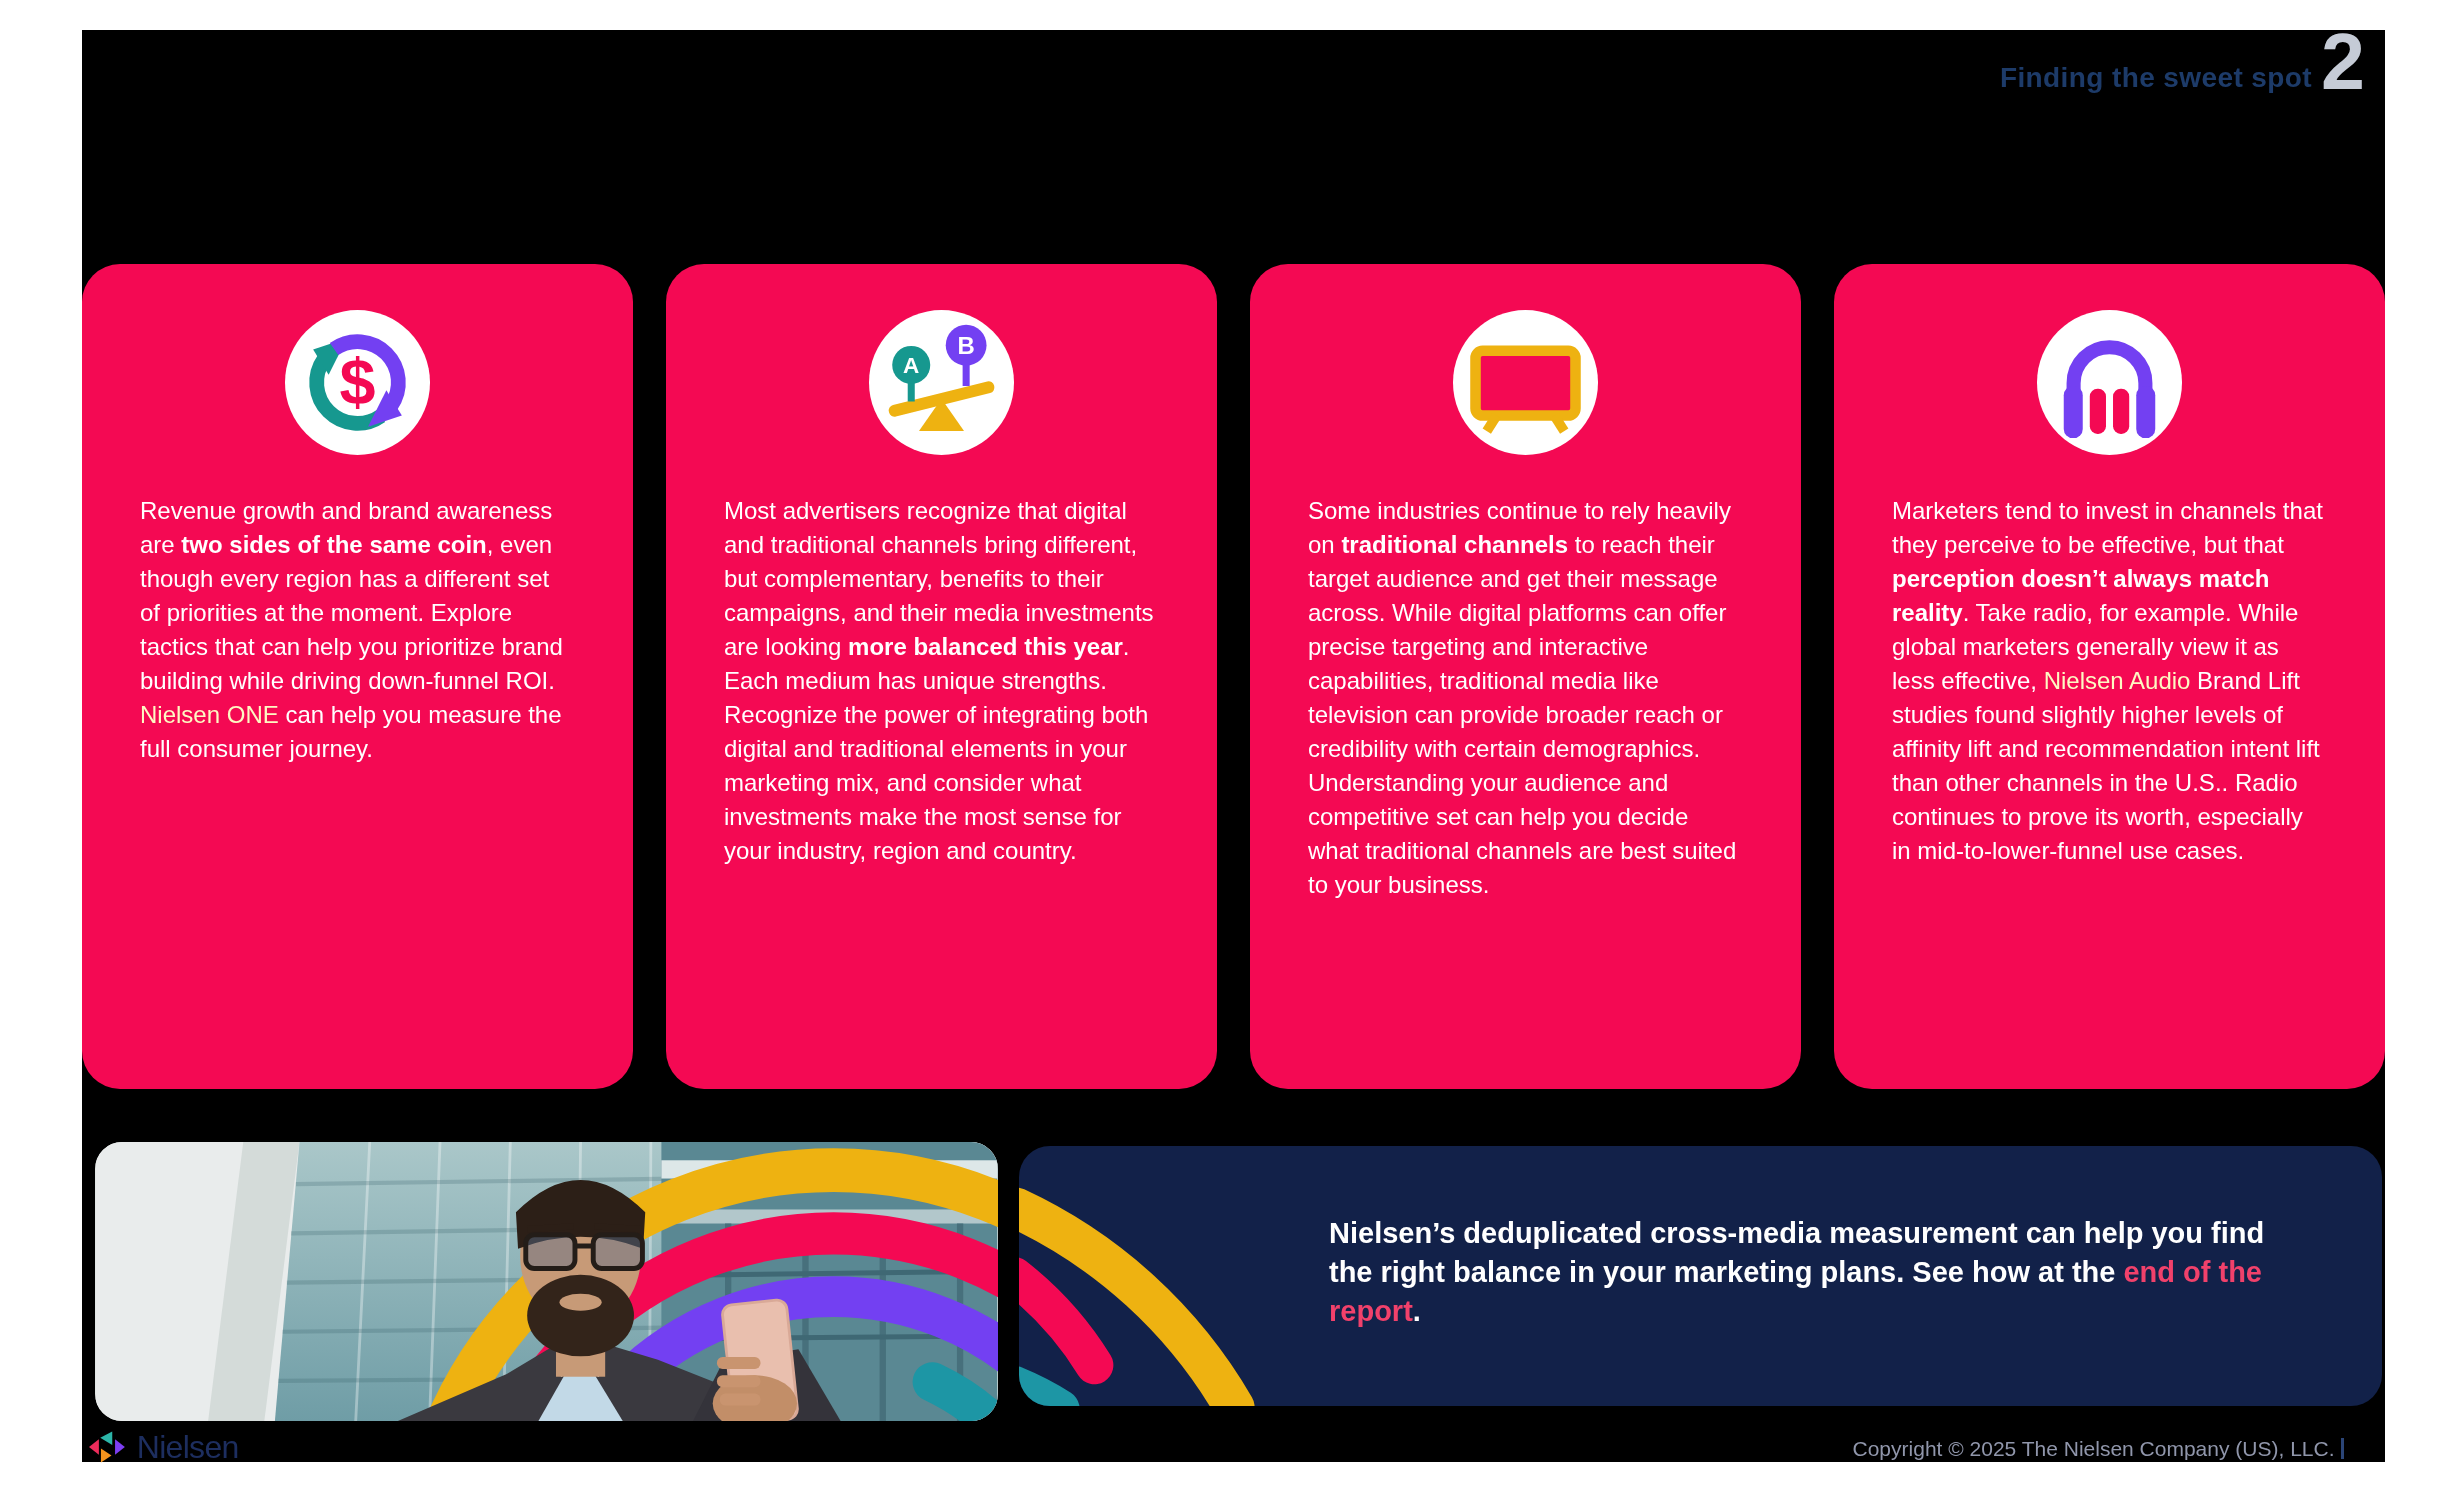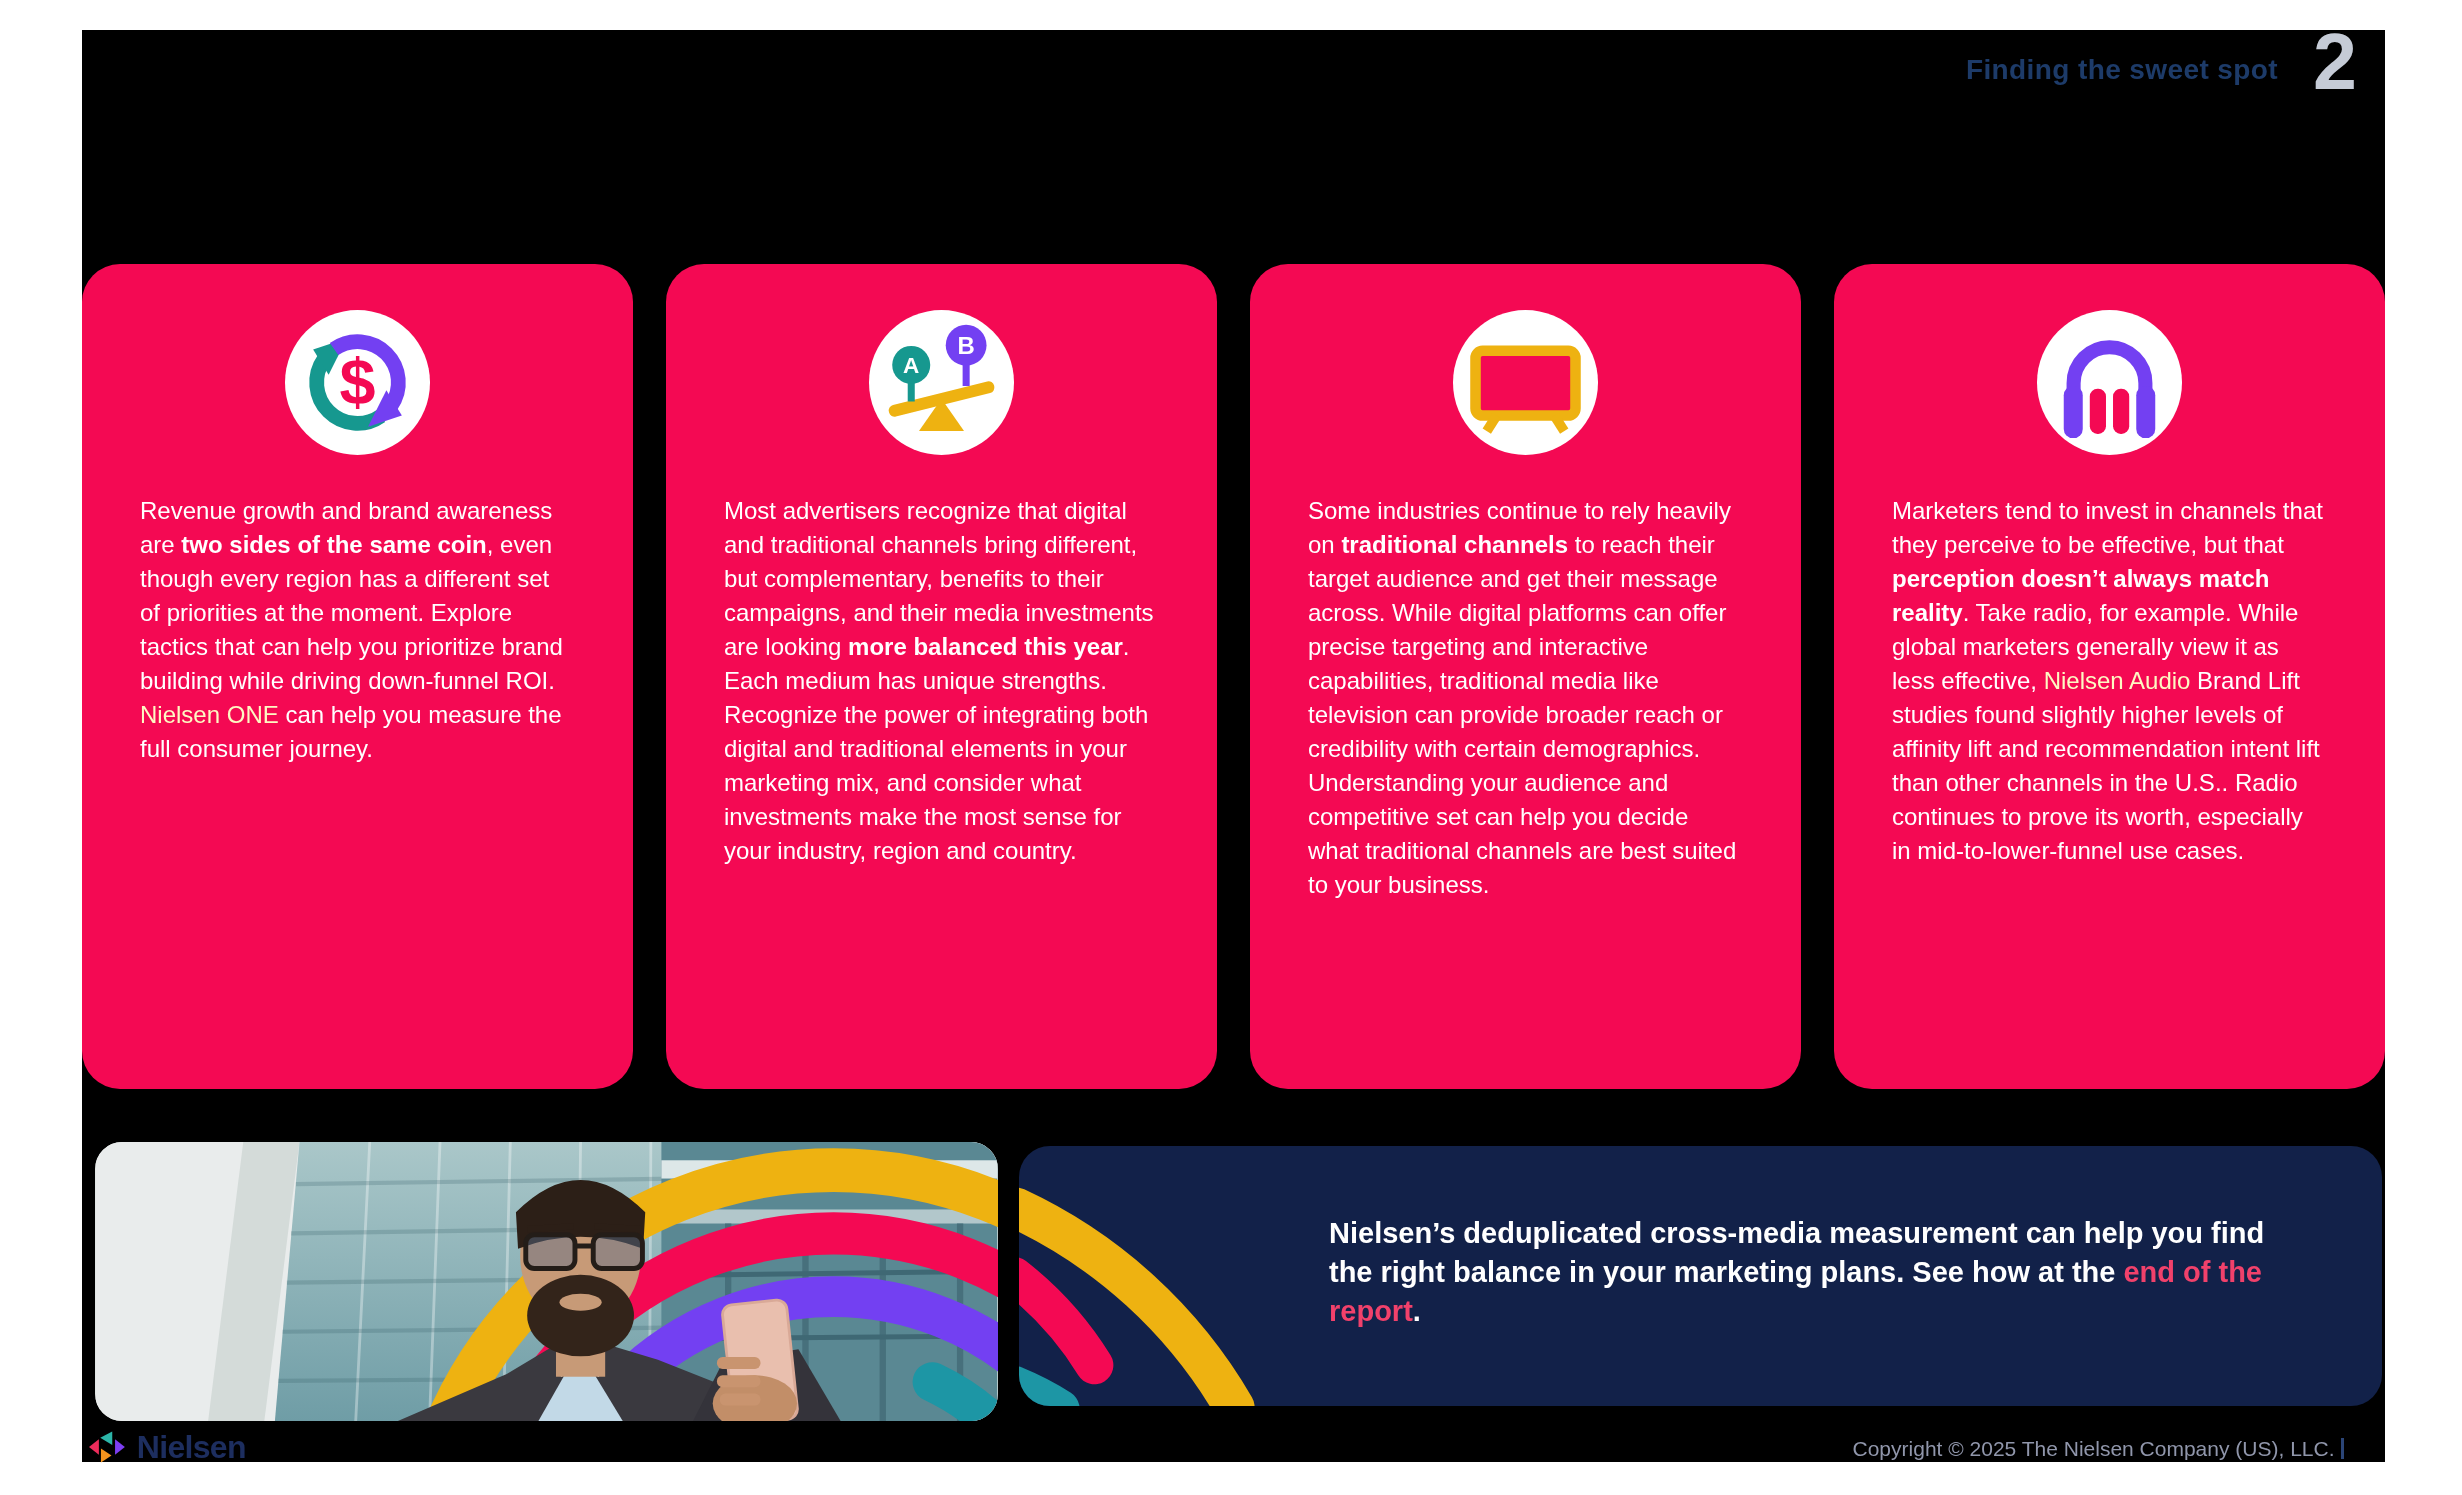--- a/index.html
+++ b/index.html
@@ -1,21 +1,21 @@
 <!DOCTYPE html>
 <html style="font-size:11.3px"><head>
 <meta charset="utf-8">
 <style>
   html,body{margin:0;padding:0;background:#ffffff;}
   .canvas{position:relative;width:2462px;height:1495px;background:#ffffff;overflow:hidden;
           font-family:"Liberation Sans",sans-serif;}
   .slide{position:absolute;left:82px;top:29.5px;width:2303px;height:1432px;background:#000000;}
 
   
-  .header-right{position:absolute;top:0;right:28px;display:flex;align-items:center;gap:35px;}
+  .header-right{position:absolute;top:0;right:20px;display:flex;align-items:flex-end;gap:9px;}
   .section-label{margin-top:17px;font-size:28px;font-weight:700;color:#1d3b69;letter-spacing:0.4px;}
   .page-number{font-size:79px;font-weight:700;line-height:0.82;color:#c5cbd6;}
 
   .page-title{position:absolute;left:0;top:90px;margin:0;font-size:116px;font-weight:700;
               letter-spacing:-4.9px;color:#16335c;line-height:1;}
 
   
   .cards{position:absolute;left:0;top:234px;width:2303px;height:825px;display:flex;gap:33px;}
   .card{flex:1;background:#f40953;border-radius:38px;position:relative;}
   .icon-circle{width:145px;height:145px;margin:46px auto 0;}
@@ -28,21 +28,21 @@
          overflow:hidden;background:#dfe4e2;}
   .banner{position:absolute;left:937px;top:1116px;width:1363px;height:260px;border-radius:31px;
           background:#122149;overflow:hidden;}
   .banner svg{position:absolute;left:0;top:0;}
   .banner-text{position:absolute;left:310px;top:68px;width:950px;margin:0;font-size:29px;
                font-weight:700;line-height:39px;color:#ffffff;}
   .banner-text .accent{color:#f1416b;}
 
   
   .footer-logo{position:absolute;left:7px;top:1399px;display:flex;align-items:center;gap:9.8px;}
-  .logo-word{font-size:32px;font-weight:700;color:#1d2e5f;letter-spacing:-0.7px;}
+  .logo-word{font-size:32px;font-weight:400;color:#1d2e5f;letter-spacing:-0.7px;}
   .copyright-area{position:absolute;right:41px;top:1407px;display:flex;align-items:center;gap:6px;}
   .copyright{font-size:21px;color:#9096ab;}
   .tick{width:3.5px;height:21px;background:#2b4577;}
 </style>
 </head>
 <body>
 
 <div class="canvas">
   <div class="slide">
 

